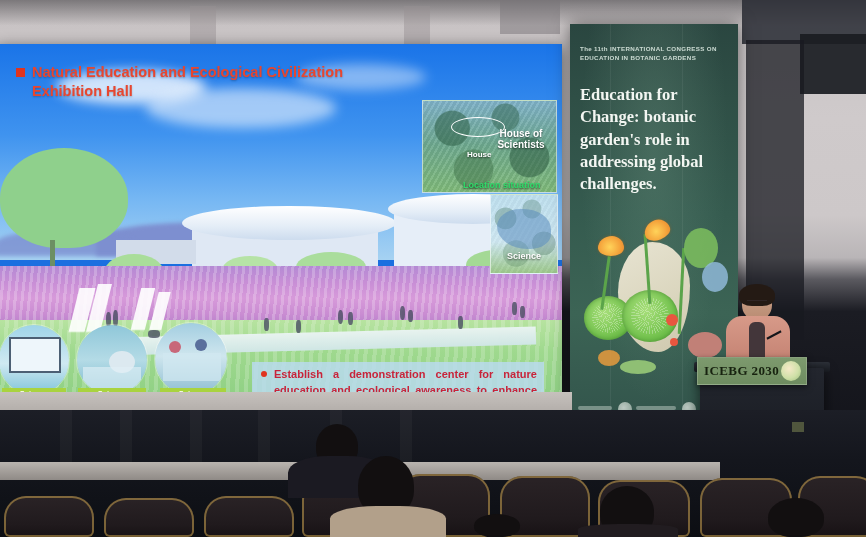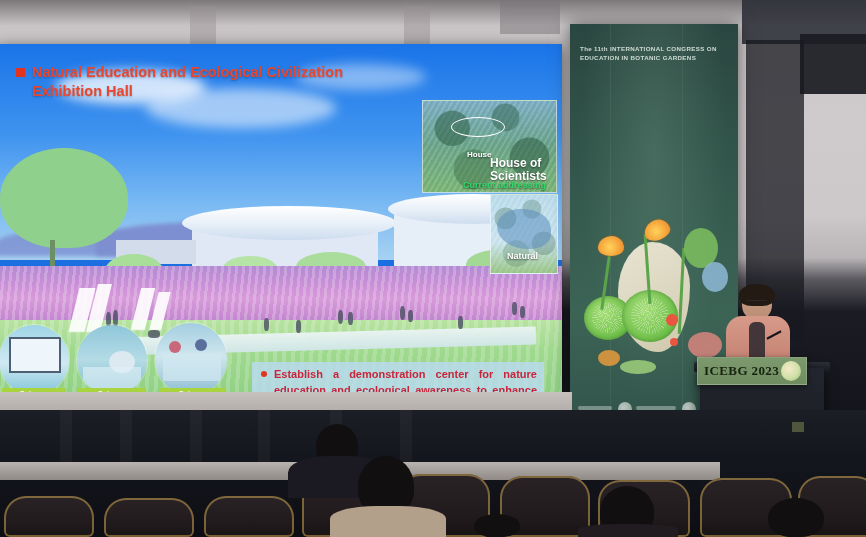--- a/index.html
+++ b/index.html
@@ -263,29 +263,29 @@
       <div class="person" style="left:462px;top:272px;width:5px;height:13px;"></div>
       <div class="person" style="left:516px;top:258px;width:5px;height:13px;"></div>
       <div class="person" style="left:524px;top:262px;width:5px;height:12px;"></div>
 
       <div class="title-bullet"></div>
       <div class="slide-title">Natural Education and Ecological Civilization Exhibition Hall</div>
 
       <div class="inset" id="inset-top">
         <div class="inset-tex"></div>
         <div class="ellipse-mark" style="left:28px;top:16px;width:52px;height:18px;"></div>
-        <div class="inset-lbl lbl-white" style="right:4px;top:28px;font-size:12px;text-align:left;width:62px;margin-top:28px;">House of Scientists</div>
+        <div class="inset-lbl lbl-white" style="right:4px;top:28px;font-size:10px;text-align:center;width:62px;">House of Scientists</div>
         <div class="inset-lbl lbl-white" style="left:44px;top:50px;font-size:8px;">House</div>
-        <div class="inset-lbl lbl-green" style="left:40px;bottom:2px;font-size:9px;">Current addressing</div>
+        <div class="inset-lbl lbl-green" style="left:40px;bottom:2px;font-size:9px;">Location situation</div>
       </div>
 
       <div class="inset" id="inset-bottom">
         <div class="inset-tex" style="opacity:.55;"></div>
         <div style="position:absolute;left:6px;top:14px;width:54px;height:40px;border-radius:46% 54% 40% 60%;background:rgba(90,140,190,.55);"></div>
-        <div class="inset-lbl lbl-white" style="left:16px;bottom:12px;font-size:9px;">Natural</div>
+        <div class="inset-lbl lbl-white" style="left:16px;bottom:12px;font-size:9px;">Science</div>
       </div>
 
       <div class="circ" style="left:2px;top:280px;width:70px;height:70px;">
         <div class="circ-tex" style="background:linear-gradient(180deg,#9fd4e8,#cfe9f2 55%,#7fc3d8);"></div>
         <div style="position:absolute;left:10px;top:12px;width:48px;height:32px;background:#eef6fb;border:2px solid #4c5f73;"></div>
       </div>
       <div class="circ" style="left:80px;top:280px;width:70px;height:70px;">
         <div class="circ-tex" style="background:linear-gradient(180deg,#8fc7d9,#b4dbe6 50%,#79b8cd);"></div>
         <div style="position:absolute;left:32px;top:26px;width:26px;height:22px;border-radius:50%;background:#dce9f0;"></div>
         <div style="position:absolute;left:6px;top:42px;width:58px;height:22px;background:rgba(225,240,246,.65);"></div>
@@ -307,20 +307,21 @@
       </div>
 
     </div>
   </div>
 
   <div id="banner">
     <div class="fold" style="left:40px;"></div>
     <div class="fold" style="left:112px;"></div>
 
     <div class="banner-kicker">The 11th INTERNATIONAL CONGRESS ON EDUCATION IN BOTANIC GARDENS</div>
+    <div class="banner-title">Education for Change: botanic garden's role in addressing global challenges.</div>
 
     <div id="art">
       <div class="stone"></div>
       <div class="leafpad" style="left:4px;top:92px;width:48px;height:44px;"></div>
       <div class="leafpad" style="left:42px;top:86px;width:56px;height:52px;"></div>
       <div class="stem" style="left:24px;top:52px;width:3px;height:54px;transform:rotate(8deg);"></div>
       <div class="stem" style="left:66px;top:30px;width:3px;height:70px;transform:rotate(-4deg);"></div>
       <div class="stem" style="left:100px;top:44px;width:3px;height:86px;transform:rotate(3deg);"></div>
       <div class="lily" style="left:18px;top:32px;"></div>
       <div class="lily" style="left:64px;top:16px;transform:rotate(-20deg);"></div>
@@ -347,21 +348,21 @@
     <div class="sp-hair"></div>
     <div class="sp-glass"></div>
     <div class="sp-body"></div>
     <div class="sp-inner"></div>
     <div class="mic"></div>
   </div>
 
   <div id="podium-top"></div>
   <div id="podium"></div>
   <div id="sign">
-    <span class="sign-txt">ICEBG 2023</span>
+    <span class="sign-txt">ICEBG 2030</span>
     <span class="emblem"></span>
   </div>
   <div id="coex">coex</div>
 
   <div id="stage-floor"></div>
   <div id="dark-wall">
     <div class="curtain" style="left:60px;"></div>
     <div class="curtain" style="left:120px;"></div>
     <div class="curtain" style="left:190px;"></div>
     <div class="curtain" style="left:258px;"></div>

